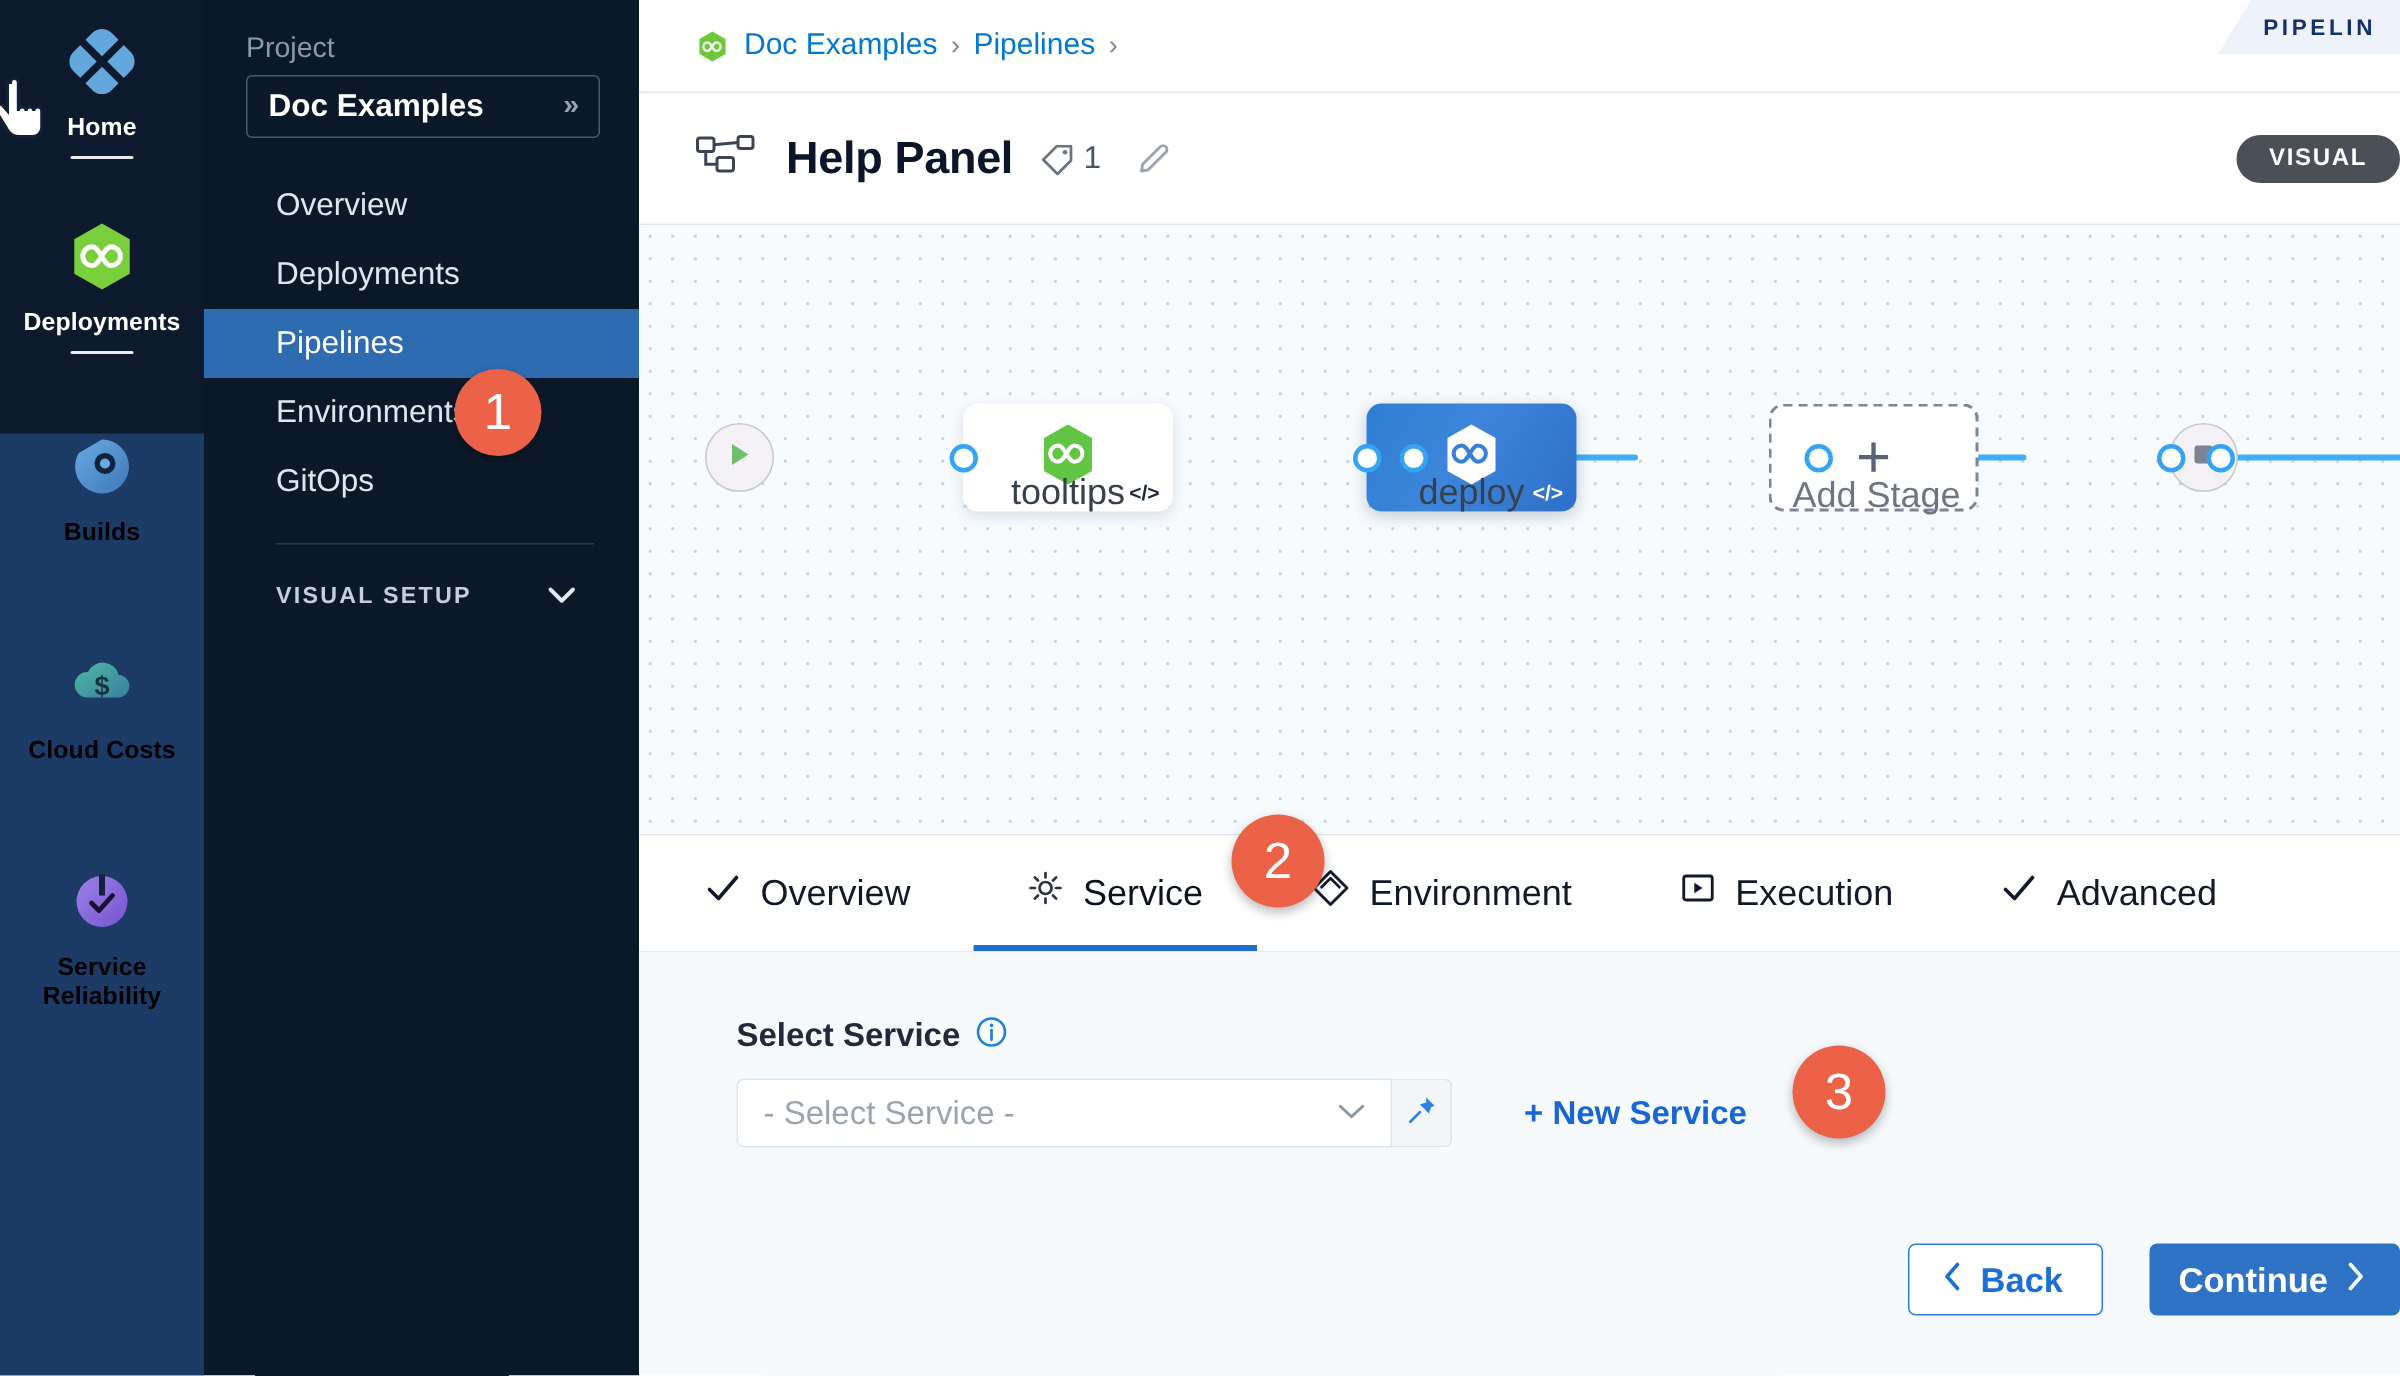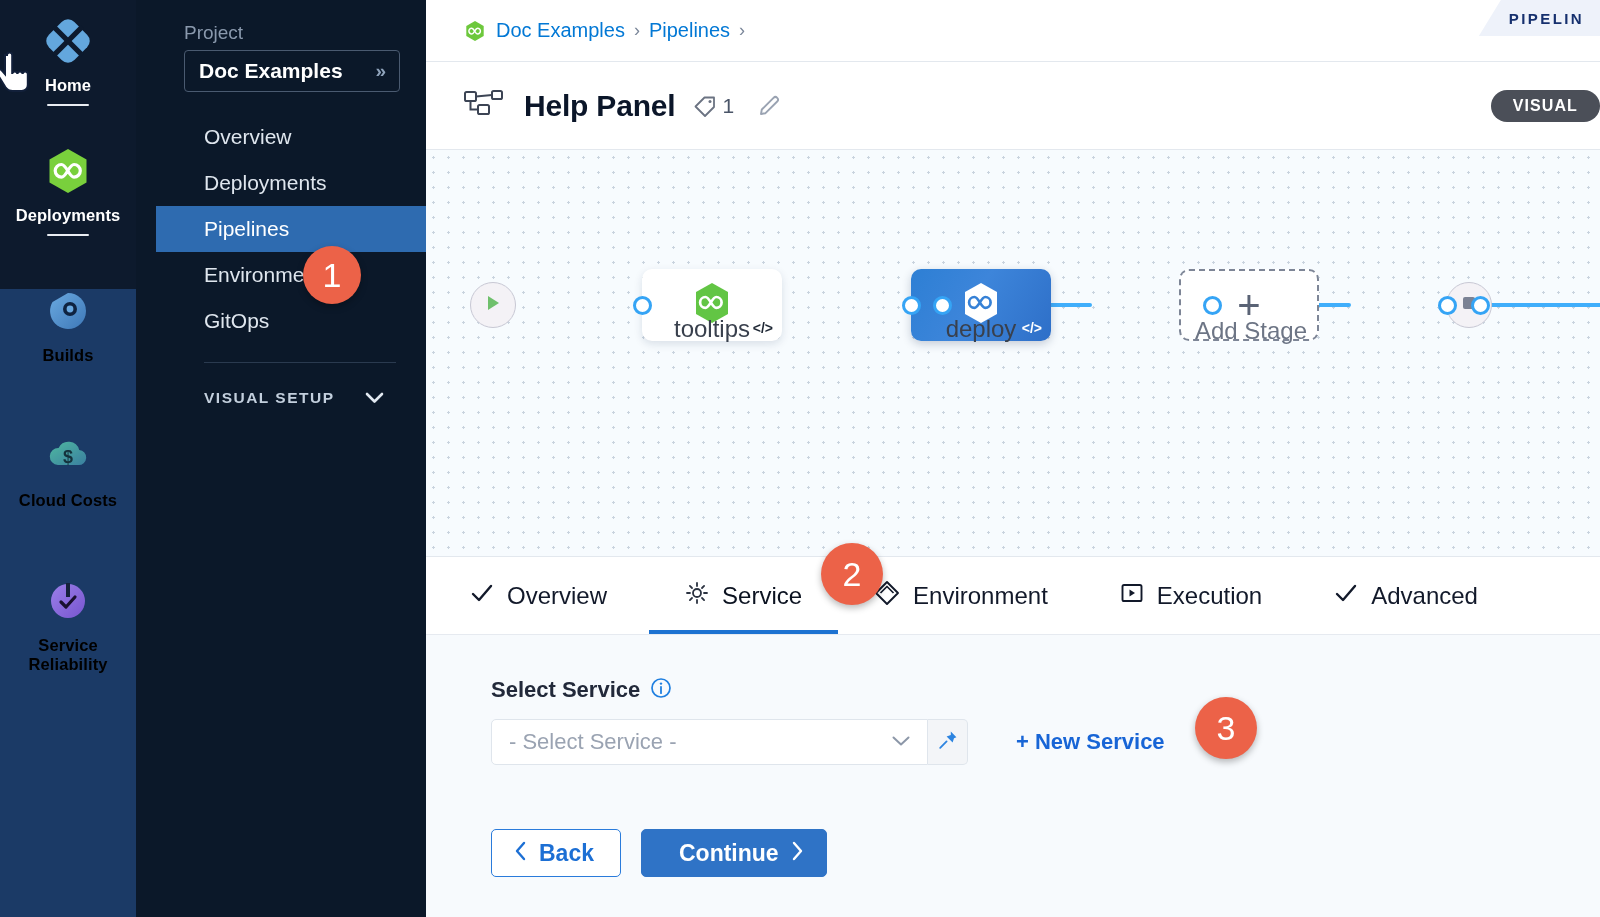--- a/index.html
+++ b/index.html
@@ -21,21 +21,21 @@
   .rail-icon { width: 54px; height: 54px; display: flex; align-items: center; justify-content: center; }
   .rail-label { margin-top: 8px; font-size: 16.5px; font-weight: 700; letter-spacing: .1px; text-align: center; line-height: 1.17; }
   .rail-top .rail-label { color: #ffffff; }
   .rail-underline { width: 42px; height: 2px; background: #e9edf2; margin-top: 9px; border-radius: 2px; }
   .rail-bottom-inner { position: relative; z-index: 2; padding-top: 10px; }
   .rail-bottom-inner .rail-item { height: 145px; }
 
   .cursor-hand { position: absolute; left: -2px; top: 52px; z-index: 40; pointer-events: none; }
 
   
-  .projnav { width: 290px; flex: 0 0 290px; background: #0b1829; position: relative; padding-left: 20px; }
+  .projnav { width: 290px; flex: 0 0 290px; background: #0b1829; position: relative; }
   .projnav-label { color: #8a99ad; font-size: 19px; padding: 22px 0 6px 28px; }
   .proj-selector {
     margin: 0 26px 0 28px; height: 42px; border: 1px solid #4a5a70; border-radius: 4px;
     display: flex; align-items: center; justify-content: space-between; padding: 0 12px 0 14px;
     color: #ffffff; font-size: 21px; font-weight: 700; cursor: pointer;
   }
   .proj-selector .chev2 { color: #8fa3bb; font-size: 19px; font-weight: 700; letter-spacing: -3px; padding-right: 4px;}
   .nav-list { margin-top: 22px; }
   .nav-item {
     height: 46px; display: flex; align-items: center; padding-left: 48px;
@@ -119,25 +119,25 @@
   .select-row { display: flex; align-items: center; margin-top: 16px; }
   .select-box {
     width: 437px; height: 46px; background: #ffffff; border: 1px solid #dfe5ec; border-radius: 5px 0 0 5px;
     display: flex; align-items: center; justify-content: space-between; padding: 0 16px 0 17px;
     font-size: 22px; color: #9aa3b2; cursor: pointer;
   }
   .select-box .chevd { color: #8c97a8; font-size: 17px; }
   .pin-btn { width: 40px; height: 46px; background: #f3f5f8; border: 1px solid #dfe5ec; border-left: none;
              border-radius: 0 5px 5px 0; display: flex; align-items: center; justify-content: center; cursor: pointer; }
   .new-service { margin-left: 48px; color: #1865d6; font-size: 22px; font-weight: 700; cursor: pointer; white-space: nowrap; }
-  .btn-row { display: flex; gap: 20px; margin-top: 64px; }
+  .btn-row { display: flex; margin-top: 64px; justify-content: flex-end; }
   .btn { height: 48px; border-radius: 5px; display: flex; align-items: center; gap: 11px;
          font-size: 23px; font-weight: 700; cursor: pointer; }
   .btn-back { background: #ffffff; border: 1.5px solid #2a7bdb; color: #1c6fd4; padding: 0 26px 0 22px; }
-  .btn-cont { background: #2f73c6; border: 1.5px solid #2f73c6; color: #ffffff; padding: 0 22px 0 37px; }
+  .btn-cont { background: #2f73c6; border: 1.5px solid #2f73c6; color: #ffffff; padding: 0 22px 0 18px; margin-left: 31px; }
 
   
   .badge {
     position: absolute; border-radius: 50%; background: #ec6248; color: #ffffff;
     display: flex; align-items: center; justify-content: center;
     font-size: 34px; font-weight: 400; box-shadow: 0 3px 7px rgba(0,0,0,.28); z-index: 30;
   }
   #badge-1 { width: 58px; height: 58px; left: 303px; top: 246px; }
   #badge-2 { width: 62px; height: 62px; left: 821px; top: 543px; }
   #badge-3 { width: 62px; height: 62px; left: 1195px; top: 697px; }

